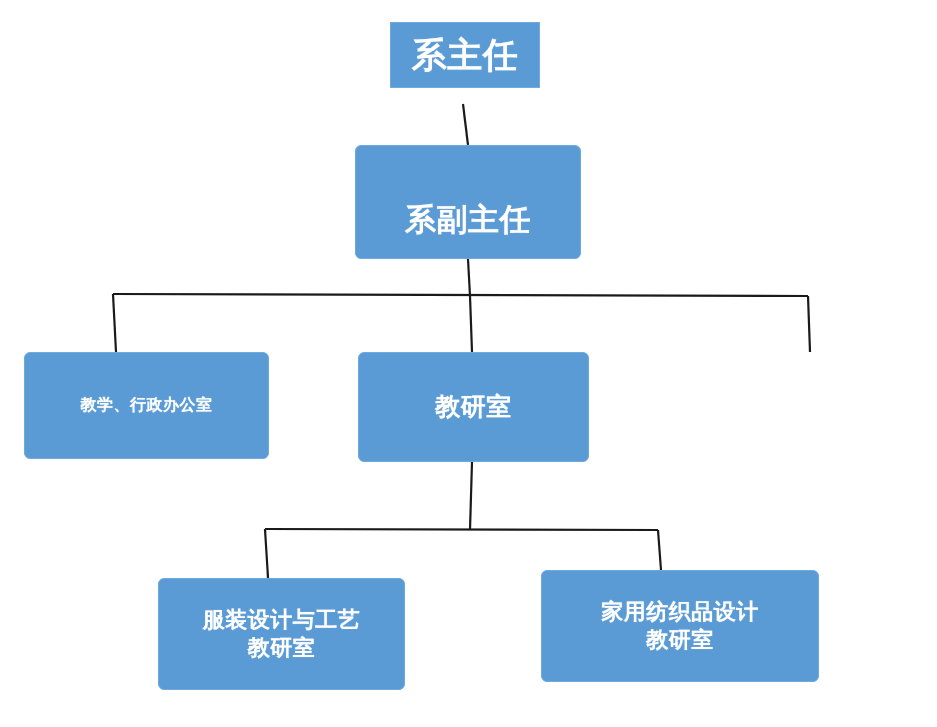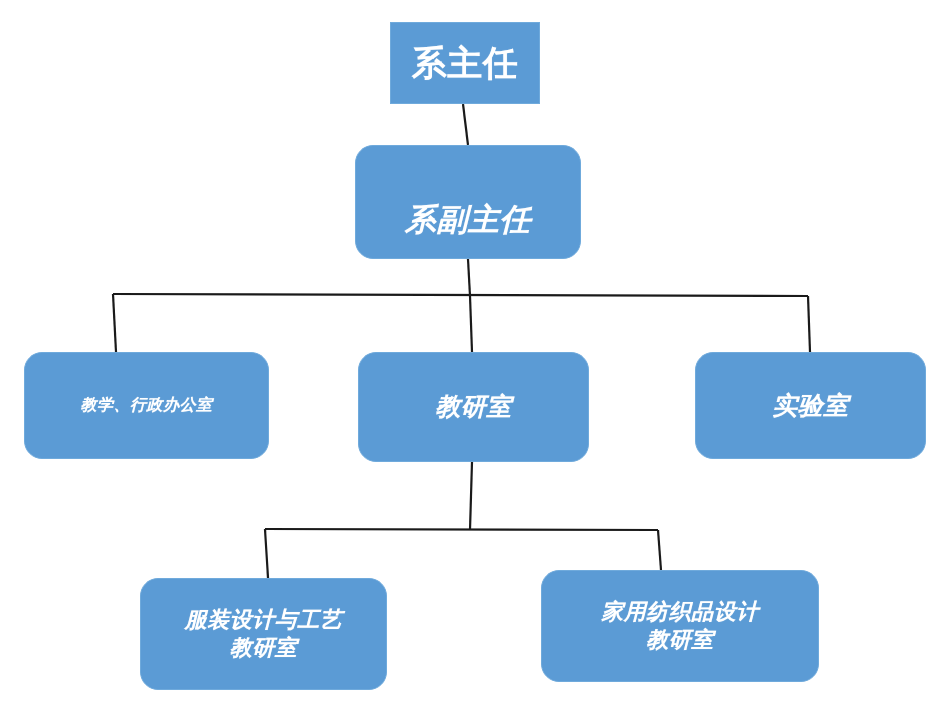--- a/index.html
+++ b/index.html
@@ -36,39 +36,38 @@
     justify-content: center;
     text-align: center;
     color: #ffffff;
     font-weight: 700;
     line-height: 1.28;
     letter-spacing: 0.5px;
     text-shadow: 0 0 1px rgba(255,255,255,0.45);
     z-index: 2;
   }
   .node.rounded {
-    border-radius: 18px;
-    font-style: italic;
+    border-radius: 6px;
   }
   .node.square {
     border-radius: 0;
   }
   .node-label {
     display: block;
     white-space: pre-line;
     padding: 0 8px;
   }
   
-  .n-dept-head      { left: 390px; top: 22px;  width: 150px; height: 82px;  font-size: 35px; }
+  .n-dept-head      { left: 390px; top: 22px;  width: 150px; height: 66px;  font-size: 35px; }
   .n-deputy-head    { left: 355px; top: 145px; width: 226px; height: 114px; font-size: 31px;
                       align-items: flex-end; padding-bottom: 18px; }
   .n-admin-office   { left: 24px;  top: 352px; width: 245px; height: 107px; font-size: 16px; }
   .n-teaching-res   { left: 358px; top: 352px; width: 231px; height: 110px; font-size: 25px; }
   .n-laboratory     { left: 695px; top: 352px; width: 231px; height: 107px; font-size: 25px; }
-  .n-fashion-design { left: 140px; top: 578px; width: 247px; height: 112px; font-size: 22px; }
+  .n-fashion-design { left: 158px; top: 578px; width: 247px; height: 112px; font-size: 22px; }
   .n-home-textile   { left: 541px; top: 570px; width: 278px; height: 112px; font-size: 22px; }
 </style>
 </head>
 <body>
 
 <div id="org-chart">
 
   <svg id="connector-layer" viewBox="0 0 937 727" width="937" height="727" aria-hidden="true">
     <g stroke="#1A1A1A" stroke-width="2.2" fill="none" stroke-linecap="butt">
 
@@ -100,23 +99,20 @@
   </div>
 
   <div class="node rounded n-admin-office">
     <span class="node-label">教学、行政办公室</span>
   </div>
 
   <div class="node rounded n-teaching-res">
     <span class="node-label">教研室</span>
   </div>
 
-  <div class="node rounded n-laboratory">
-    <span class="node-label">实验室</span>
-  </div>
 
   <div class="node rounded n-fashion-design">
     <span class="node-label">服装设计与工艺
 教研室</span>
   </div>
 
   <div class="node rounded n-home-textile">
     <span class="node-label">家用纺织品设计
 教研室</span>
   </div>

